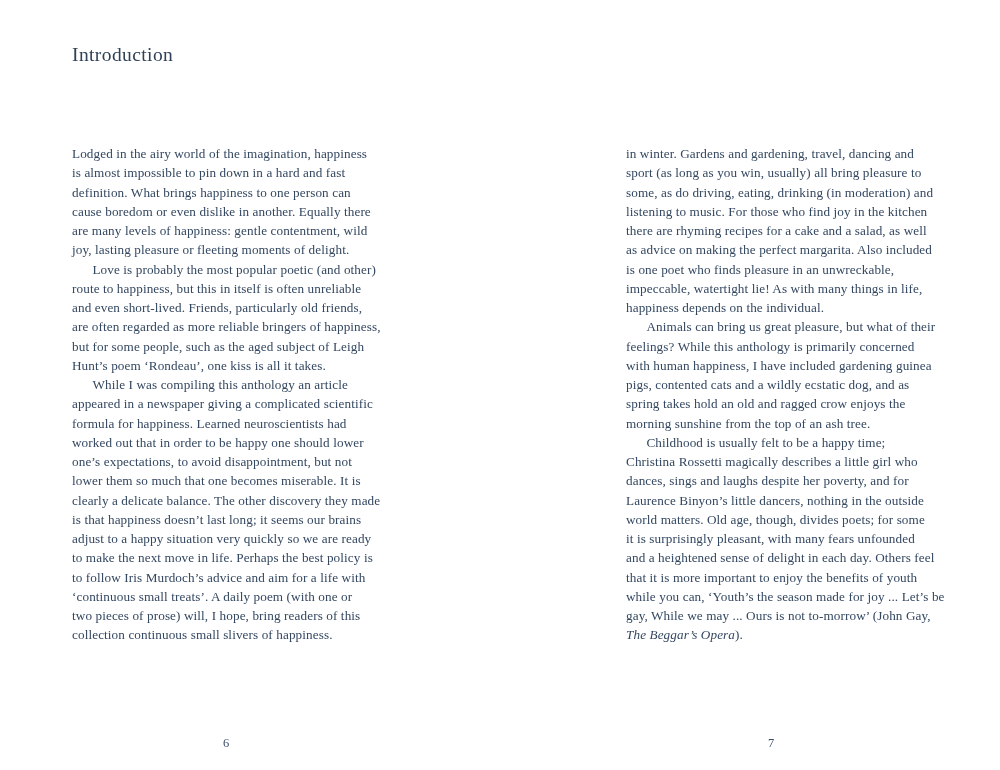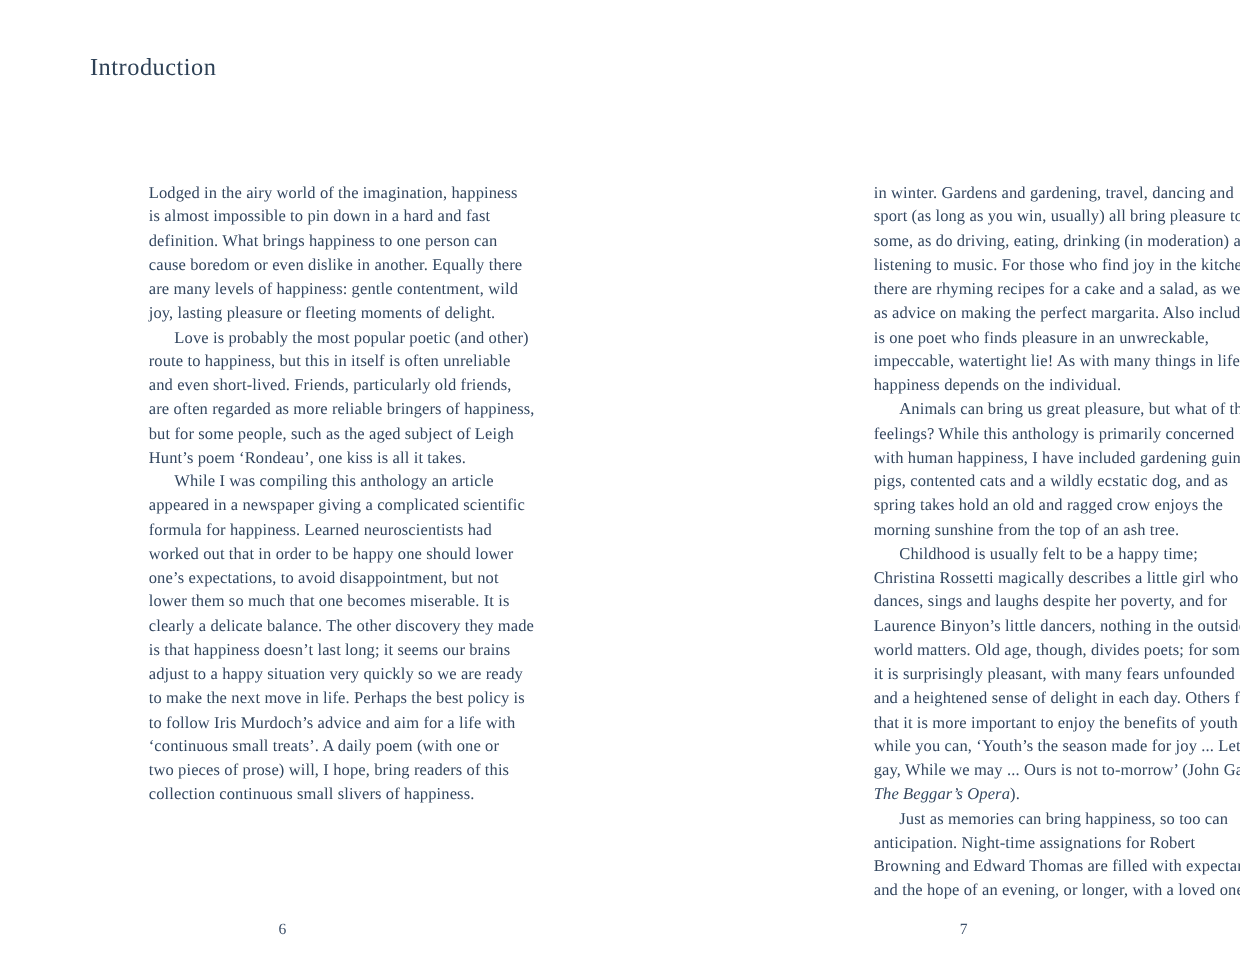--- a/index.html
+++ b/index.html
@@ -23,24 +23,23 @@
     margin: 0;
     font-size: 19.5px;
     line-height: 1.1;
     font-weight: normal;
     letter-spacing: 0.4px;
     color: #2e4156;
   }
   .column {
     position: absolute;
     top: 144px;
-    margin-left: 47px;
   }
   .column-left  { left: 72px; }
-  .column-right { left: 652px; }
+  .column-right { left: 626px; }
   .para {
     margin: 0;
     font-size: 13.2px;
     line-height: 19.25px;
     white-space: pre;          
     letter-spacing: 0.1px;
   }
   .para.indent { text-indent: 1.55em; }
   .cite { }
   .folio {
@@ -110,22 +109,18 @@
 Christina Rossetti magically describes a little girl who
 dances, sings and laughs despite her poverty, and for
 Laurence Binyon’s little dancers, nothing in the outside
 world matters. Old age, though, divides poets; for some
 it is surprisingly pleasant, with many fears unfounded
 and a heightened sense of delight in each day. Others feel
 that it is more important to enjoy the benefits of youth
 while you can, ‘Youth’s the season made for joy ... Let’s be
 gay, While we may ... Ours is not to-morrow’ (John Gay,
 </span><em class="cite">The Beggar’s Opera</em><span>).</span></p>
-    <p class="para indent">Just as memories can bring happiness, so too can
-anticipation. Night-time assignations for Robert
-Browning and Edward Thomas are filled with expectancy
-and the hope of an evening, or longer, with a loved one.</p>
   </div>
 
   <div class="folio folio-left">6</div>
   <div class="folio folio-right">7</div>
 
 </div>
 
 </body></html>

